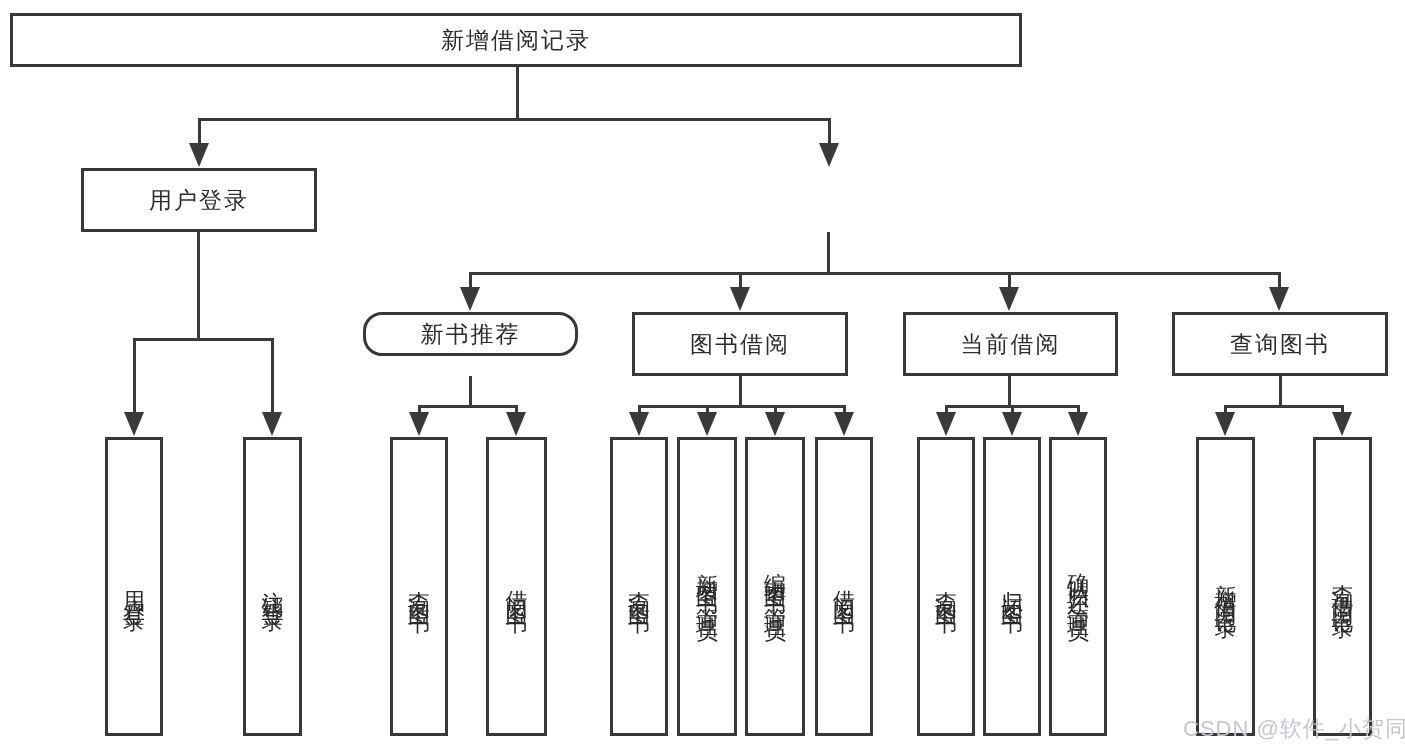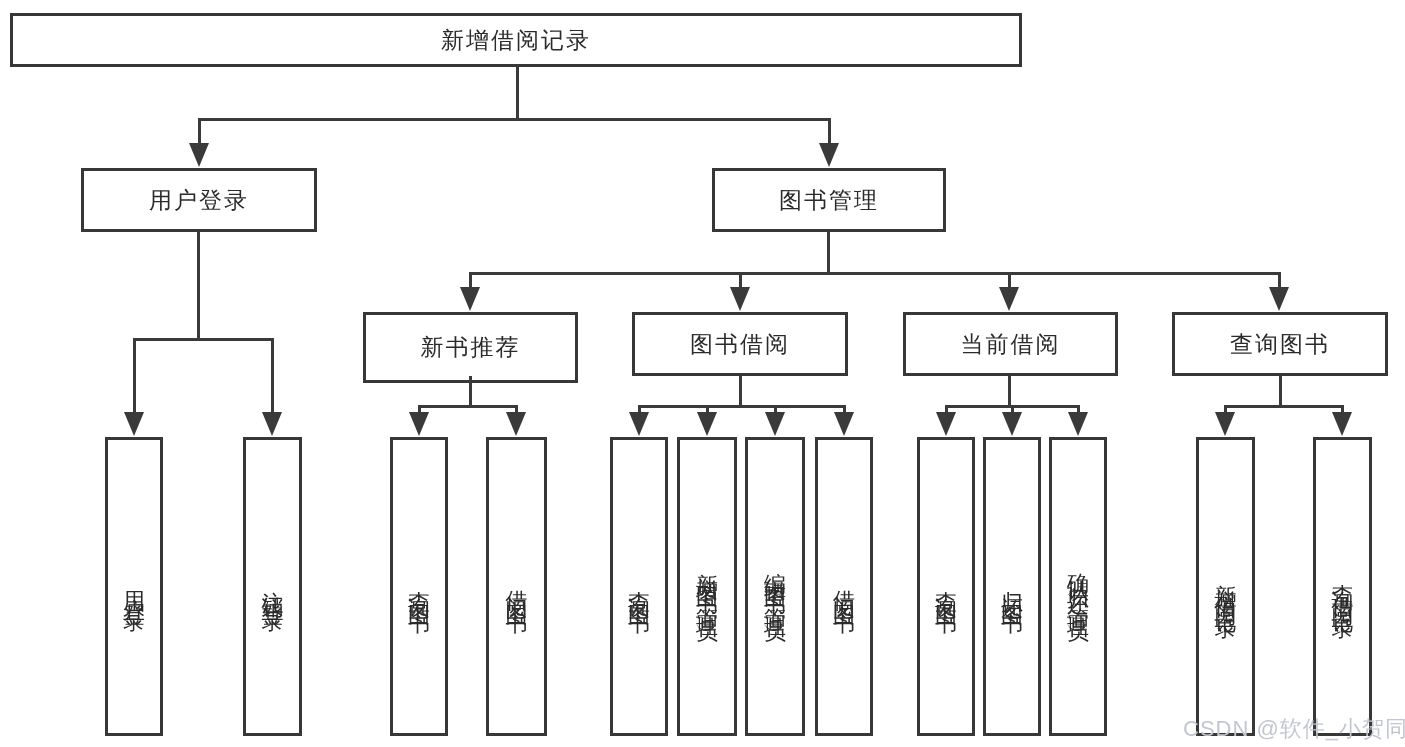--- a/index.html
+++ b/index.html
@@ -62,43 +62,40 @@
   <div class="vl" style="left:516px;top:67px;height:51px;"></div>
   <div class="hl" style="left:198px;top:118px;width:633px;"></div>
   <div class="vl" style="left:198px;top:118px;height:30px;"></div>
   <div class="ah" style="left:189px;top:143px;"></div>
   <div class="vl" style="left:828px;top:118px;height:30px;"></div>
   <div class="ah" style="left:819px;top:143px;"></div>
 
   <div class="box hbox" style="left:81px;top:168px;width:236px;height:64px;">
     <span>用户登录</span>
   </div>
-  <div class="box hbox" style="left:712px;top:168px;width:234px;height:64px;">
-    <span>图书管理</span>
-  </div>
 
   <div class="vl" style="left:197px;top:232px;height:109px;"></div>
   <div class="hl" style="left:133px;top:338px;width:141px;"></div>
   <div class="vl" style="left:133px;top:338px;height:80px;"></div>
   <div class="ah" style="left:124px;top:412px;"></div>
   <div class="vl" style="left:271px;top:338px;height:80px;"></div>
   <div class="ah" style="left:262px;top:412px;"></div>
 
   <div class="vl" style="left:827px;top:232px;height:43px;"></div>
   <div class="hl" style="left:469px;top:272px;width:812px;"></div>
   <div class="vl" style="left:469px;top:272px;height:20px;"></div>
   <div class="ah" style="left:460px;top:287px;"></div>
   <div class="vl" style="left:739px;top:272px;height:20px;"></div>
   <div class="ah" style="left:730px;top:287px;"></div>
   <div class="vl" style="left:1008px;top:272px;height:20px;"></div>
   <div class="ah" style="left:999px;top:287px;"></div>
   <div class="vl" style="left:1278px;top:272px;height:20px;"></div>
   <div class="ah" style="left:1269px;top:287px;"></div>
 
-  <div class="box hbox" style="left:363px;top:312px;width:215px;height:71px;">
+  <div class="box hbox" style="left:363px;top:312px;width:215px;height:44px;border-radius:19px;">
     <span>新书推荐</span>
   </div>
   <div class="box hbox" style="left:632px;top:312px;width:216px;height:64px;">
     <span>图书借阅</span>
   </div>
   <div class="box hbox" style="left:903px;top:312px;width:215px;height:64px;">
     <span>当前借阅</span>
   </div>
   <div class="box hbox" style="left:1172px;top:312px;width:216px;height:64px;">
     <span>查询图书</span>

